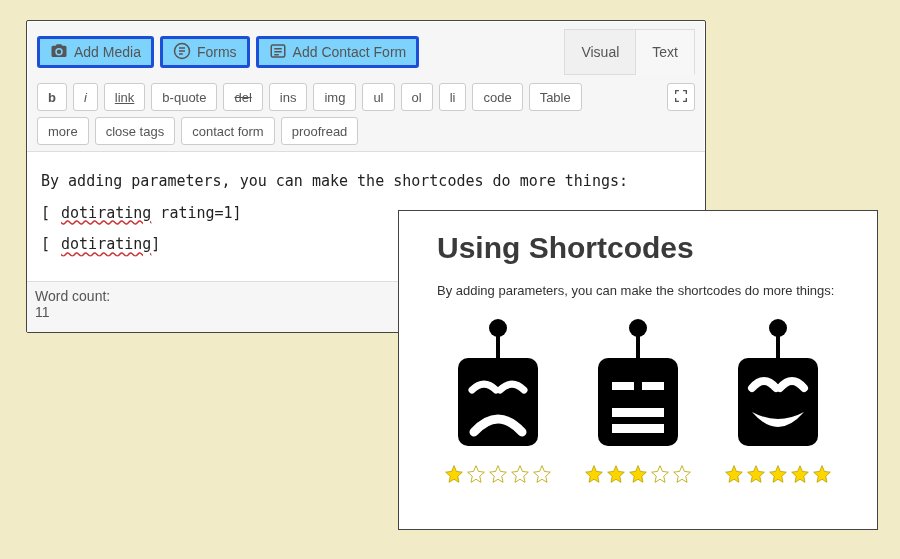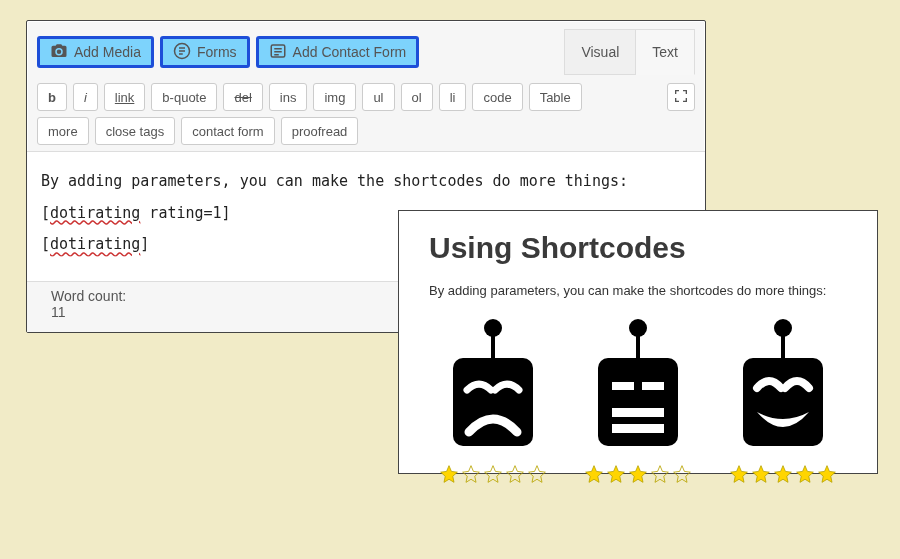--- a/index.html
+++ b/index.html
@@ -85,40 +85,40 @@
   }
 
   .content {
     background: #fff;
     padding: 14px 14px 20px;
     font-family: Menlo, Consolas, monospace;
     font-size: 15px;
     color: #222;
     line-height: 2.1;
   }
-  .content .spell { text-decoration: underline wavy #c33; text-underline-offset: 2px; }
+  .content .spell { text-decoration: underline wavy #c33; text-underline-offset: 2px; margin-left: 11px; }
 
   .footer-bar {
     border-top: 1px solid #ddd;
-    padding: 6px 24px 12px;
+    padding: 6px 8px 12px;
     font-size: 14px;
     color: #555;
     background: #f6f6f6;
   }
 
   
   .preview {
     position: absolute;
     right: 22px;
     top: 210px;
     width: 480px;
-    height: 264px;
+    height: 320px;
     background: #fff;
     border: 1px solid #444;
-    padding: 20px 30px;
+    padding: 20px 38px;
   }
   .preview h1 {
     font-size: 30px;
     color: #3a3a3a;
     margin-bottom: 18px;
     font-weight: 600;
   }
   .preview p {
     font-size: 13px;
     color: #333;

